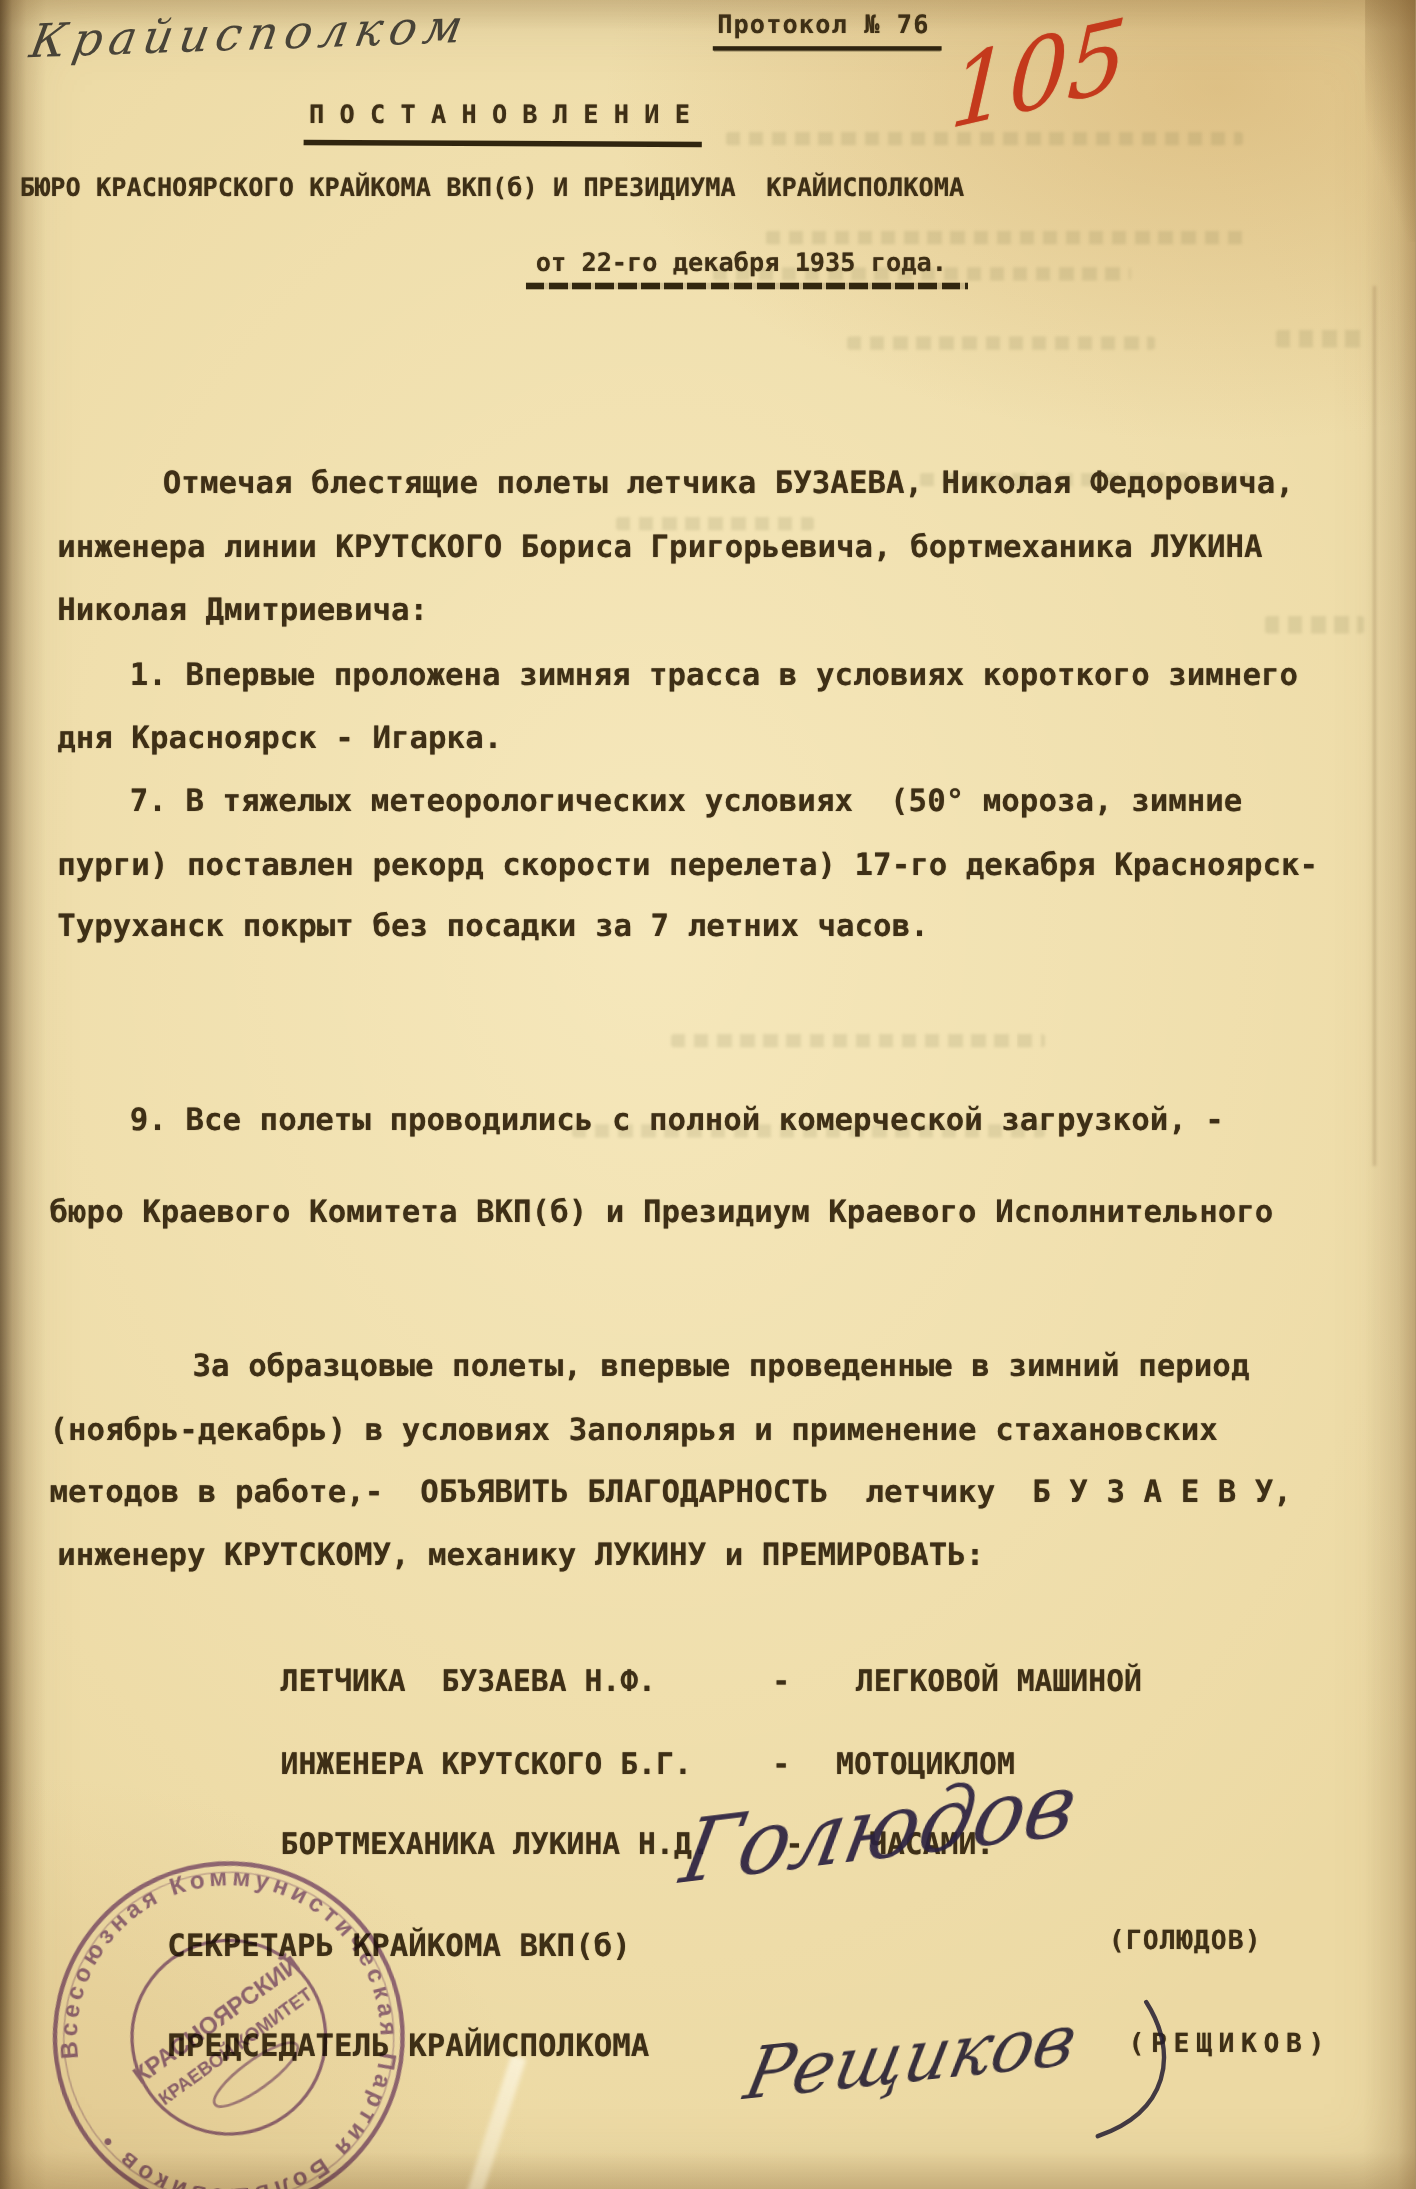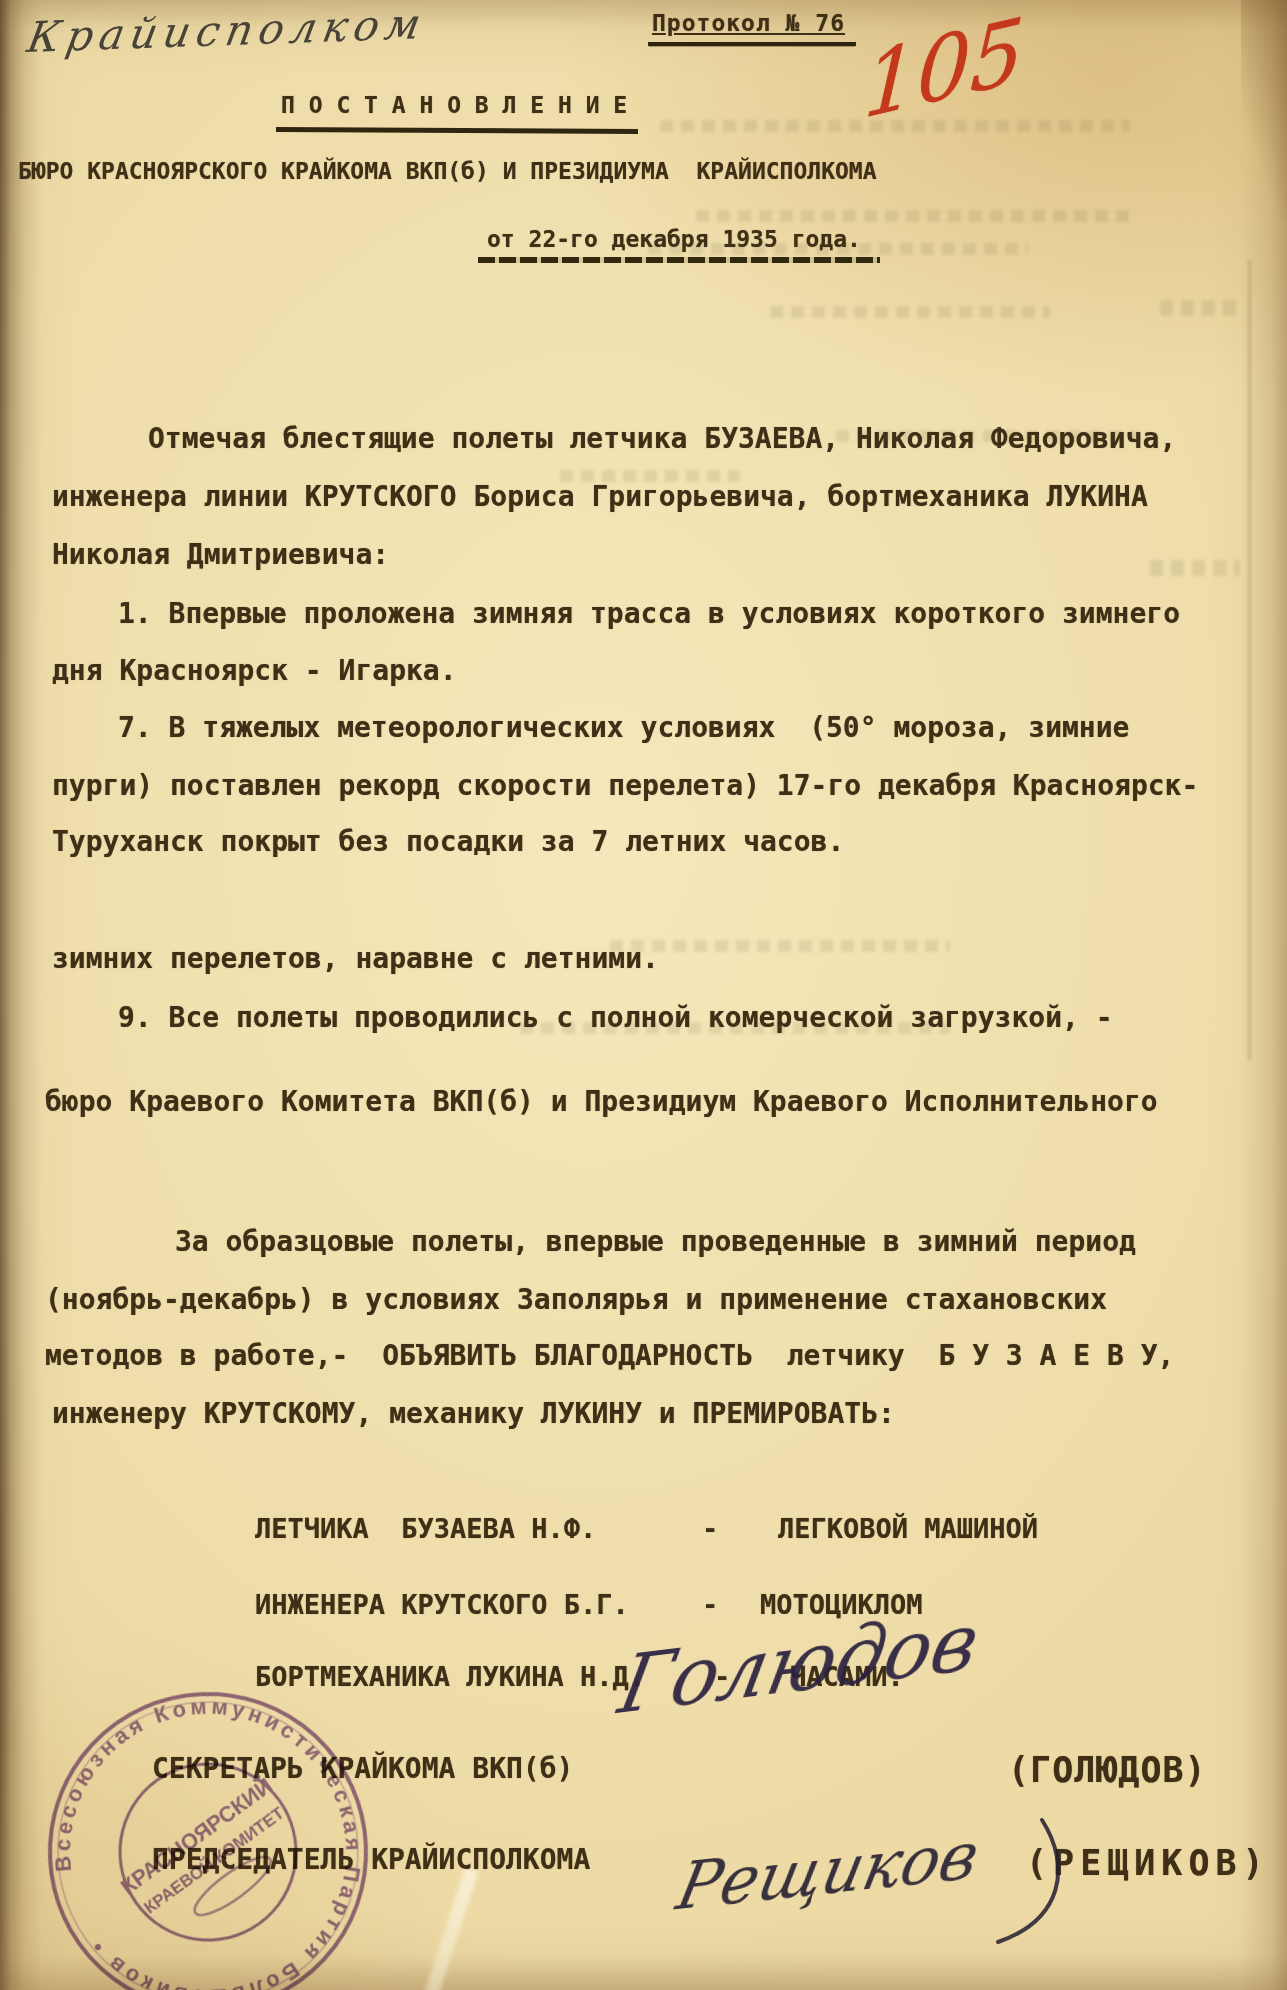--- a/index.html
+++ b/index.html
@@ -27,41 +27,41 @@
     font-weight:bold;
     color:#3e2f16;
     white-space:pre;
     text-shadow:0 0 1px rgba(62,47,22,.55);
     z-index:4;
   }
   .body-line{font-size:28px;line-height:30px;}
   .h23{font-size:23px;}
   .aw{font-size:27px;margin-top:36px;}
   .role{font-size:28px;}
-  .typed-name{font-size:35px;}
+  .typed-name{font-size:24px;}
   
   .l0{left:148px;top:424px}
   .l1{left:52px;top:482px}
   .l2{left:52px;top:540px}
   .l3{left:118px;top:599px}
   .l4{left:52px;top:656px}
   .l5{left:118px;top:713px}
   .l6{left:52px;top:771px}
   .l7{left:52px;top:827px}
   .l8{left:118px;top:886px}
   .l9{left:52px;top:944px}
   .l10{left:118px;top:1003px}
   .l11{left:45px;top:1087px}
   .l12{left:45px;top:1145px}
   .l13{left:175px;top:1227px}
   .l14{left:45px;top:1285px}
   .l15{left:45px;top:1341px}
   .l16{left:52px;top:1399px}
   
-  .protocol{left:652px;top:10px;letter-spacing:1px;text-decoration:underline;}
+  .protocol{left:652px;top:10px;letter-spacing:1px;}
   .protocol-underline{position:absolute;left:648px;top:42px;width:208px;height:4px;background:#2f2410;z-index:3;box-shadow:0 2px 0 -1px rgba(47,36,16,.35);}
   .doc-title{left:281px;top:92px;}
   .title-underline{position:absolute;left:276px;top:128px;width:362px;height:5px;background:#30250f;transform:rotate(.3deg);z-index:3;}
   .org-line{left:18px;top:158px;}
   .date-line{left:487px;top:226px;}
   .date-underline{position:absolute;left:478px;top:257px;width:402px;height:6px;z-index:3;
     background:repeating-linear-gradient(90deg,#32270f 0 17px, rgba(50,39,15,.15) 17px 21px);}
   
   .aw-r1{left:255px;top:1477px}  .aw-d1{left:702px;top:1477px}  .aw-p1{left:778px;top:1477px}
   .aw-r2{left:255px;top:1553px}  .aw-d2{left:702px;top:1553px}  .aw-p2{left:760px;top:1553px}
@@ -171,21 +171,20 @@
   <div class="date-underline"></div>
 
   <div class="tw body-line l0">Отмечая блестящие полеты летчика БУЗАЕВА, Николая Федоровича,</div>
   <div class="tw body-line l1">инженера линии КРУТСКОГО Бориса Григорьевича, бортмеханика ЛУКИНА</div>
   <div class="tw body-line l2">Николая Дмитриевича:</div>
   <div class="tw body-line l3">1. Впервые проложена зимняя трасса в условиях короткого зимнего</div>
   <div class="tw body-line l4">дня Красноярск - Игарка.</div>
   <div class="tw body-line l5">7. В тяжелых метеорологических условиях  (50° мороза, зимние</div>
   <div class="tw body-line l6">пурги) поставлен рекорд скорости перелета) 17-го декабря Красноярск-</div>
   <div class="tw body-line l7">Туруханск покрыт без посадки за 7 летних часов.</div>
-  <div class="tw body-line l9">зимних перелетов, наравне с летними.</div>
   <div class="tw body-line l10">9. Все полеты проводились с полной комерческой загрузкой, -</div>
   <div class="tw body-line l11">бюро Краевого Комитета ВКП(б) и Президиум Краевого Исполнительного</div>
   <div class="tw body-line l13">За образцовые полеты, впервые проведенные в зимний период</div>
   <div class="tw body-line l15">методов в работе,-  ОБЪЯВИТЬ БЛАГОДАРНОСТЬ  летчику  Б У З А Е В У,</div>
   <div class="tw body-line l14">(ноябрь-декабрь) в условиях Заполярья и применение стахановских</div>
   <div class="tw body-line l16">инженеру КРУТСКОМУ, механику ЛУКИНУ и ПРЕМИРОВАТЬ:</div>
 
   <div class="tw aw aw-r1">ЛЕТЧИКА  БУЗАЕВА Н.Ф.</div>
   <div class="tw aw aw-d1">-</div>
   <div class="tw aw aw-p1">ЛЕГКОВОЙ МАШИНОЙ</div>

